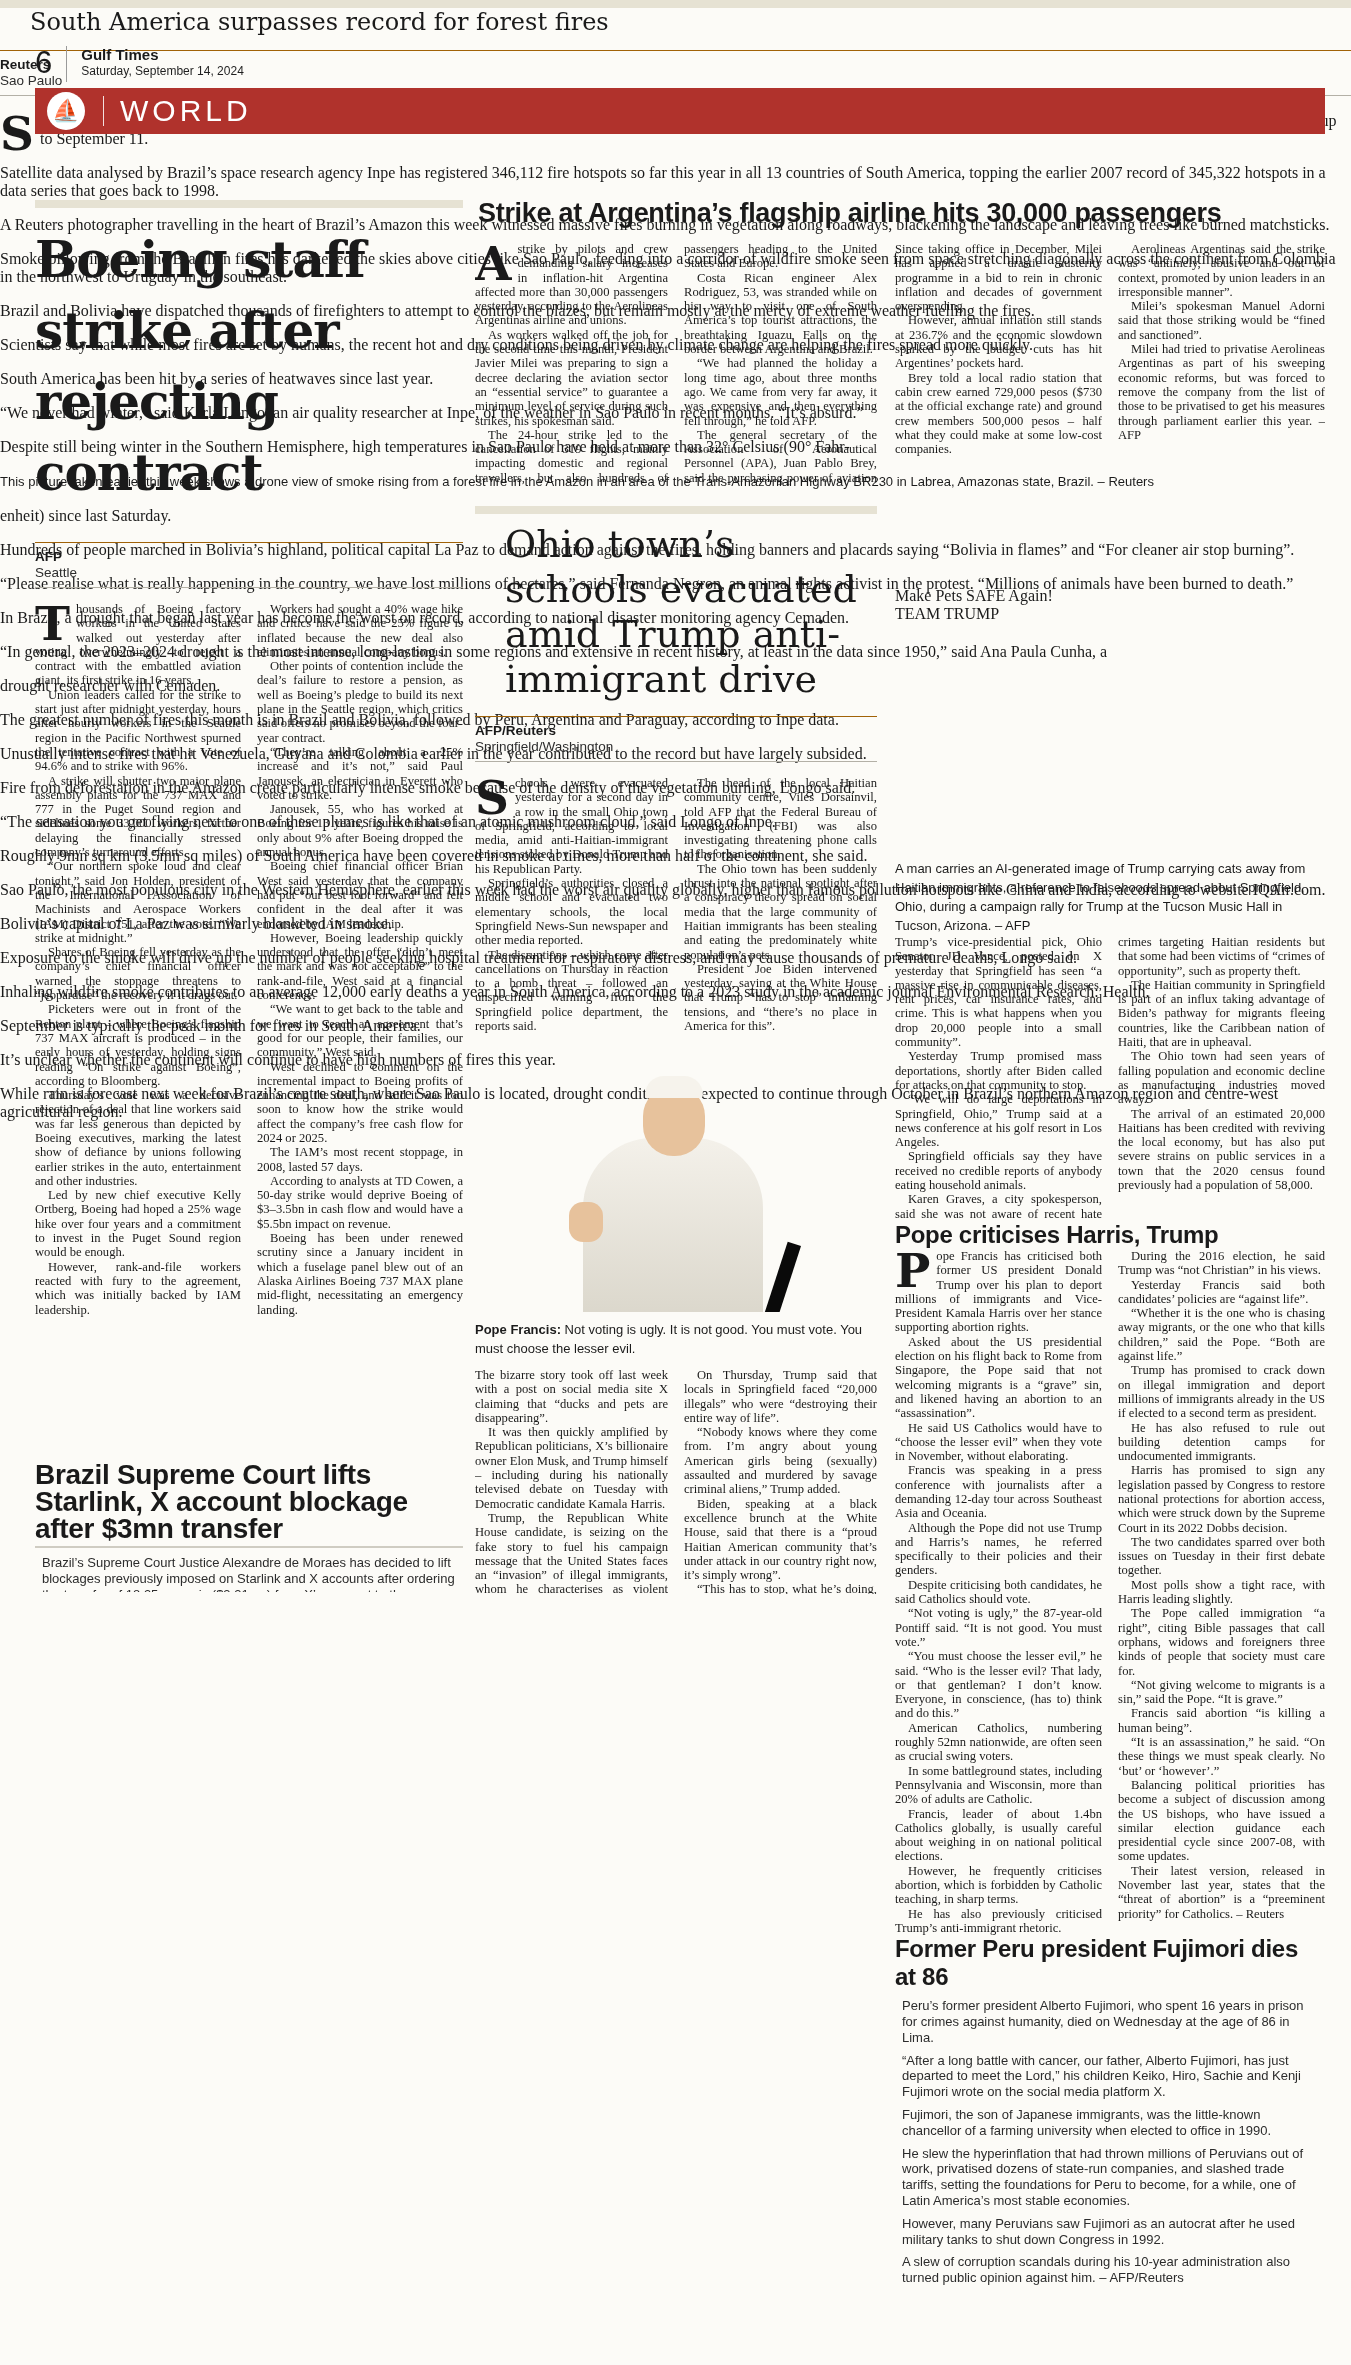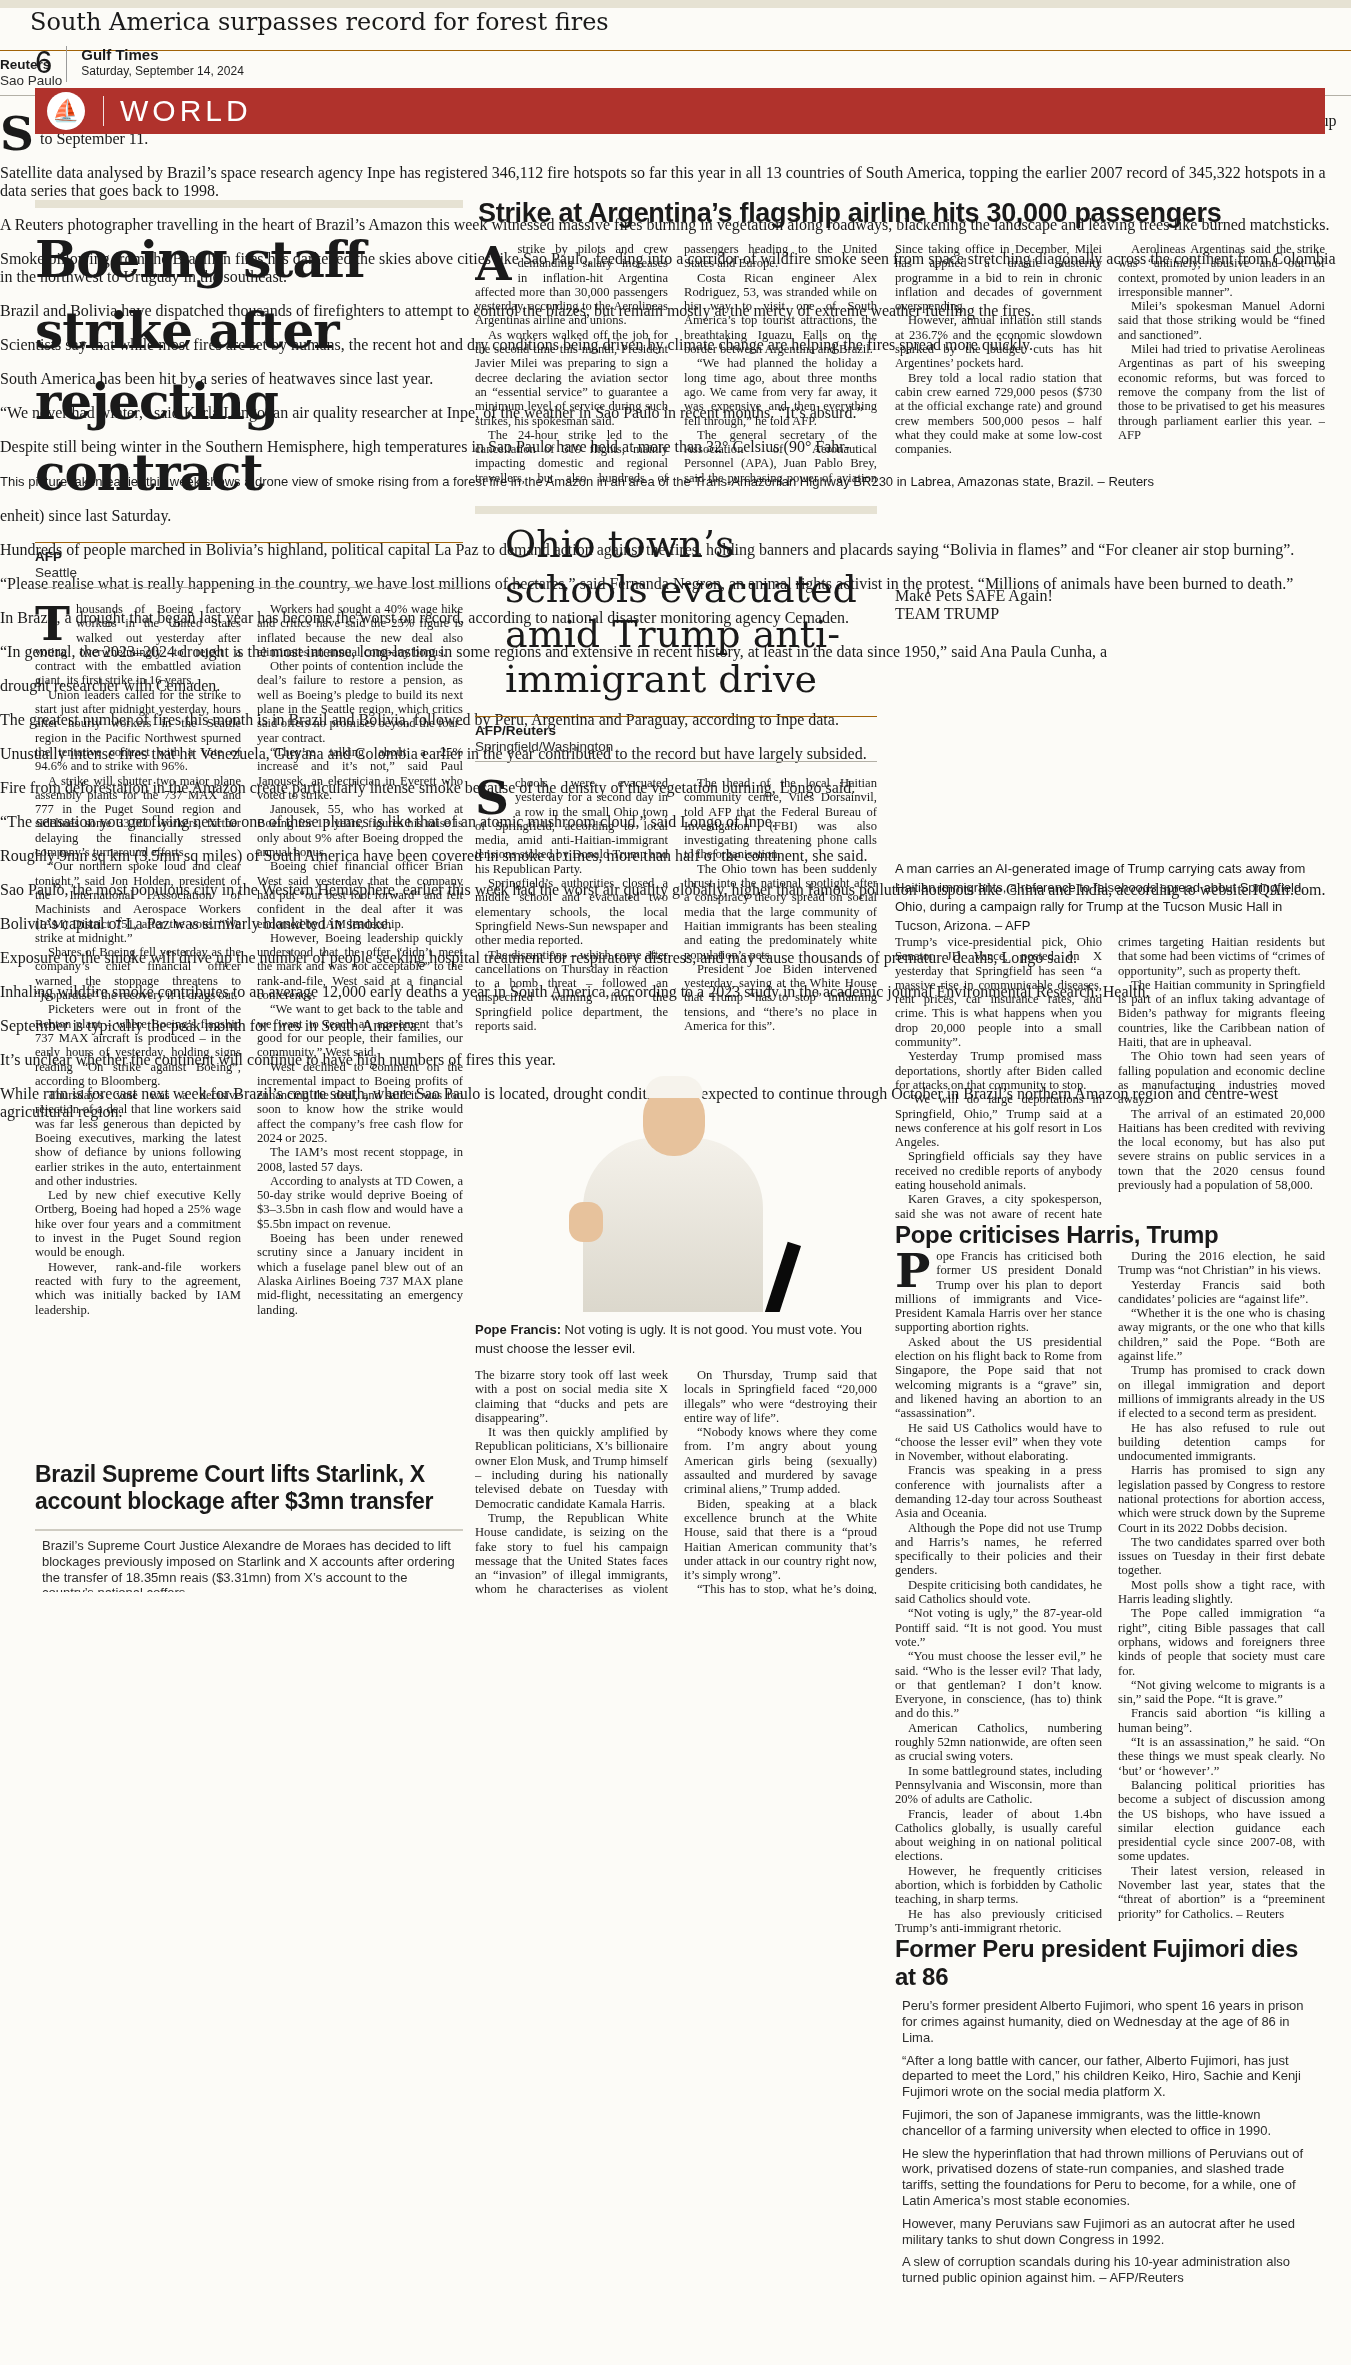--- a/index.html
+++ b/index.html
@@ -39,21 +39,21 @@
   h1,h2{margin:0;}
   .hl-serif-bold{font-family:"DejaVu Serif",serif;font-weight:700;font-size:50px;line-height:71px;letter-spacing:-1px;}
   .hl-serif-light{font-family:"DejaVu Serif",serif;font-weight:400;padding-left:30px;}
   .hl-sans{font-family:"Liberation Sans",sans-serif;font-weight:700;letter-spacing:-.3px;}
 
   
   .left-rail{position:absolute;left:35px;top:200px;width:428px;height:1392px;overflow:hidden;}
   #boeing-headline{margin:16px 0 34px;}
   #boeing-body{height:833px;}
   #brazil{margin-top:26px;}
-  #brazil-headline{font-size:23px;line-height:27px;border-bottom:2px solid #cfccc2;padding-bottom:14px;}
+  #brazil-headline{font-size:28px;line-height:27px;border-bottom:2px solid #cfccc2;padding-bottom:4px;}
 
   
   .arg-headline{position:absolute;left:478px;top:198px;width:847px;font-size:27px;line-height:30px;}
 
   
   .mid-rail{position:absolute;left:475px;top:242px;width:402px;height:1352px;overflow:hidden;}
   #arg-a{height:250px;}
   .mid-rail .kicker{margin-top:14px;margin-bottom:8px;}
   #ohio-headline{font-size:38px;line-height:45px;}
   #ohio-upper{height:264px;}

